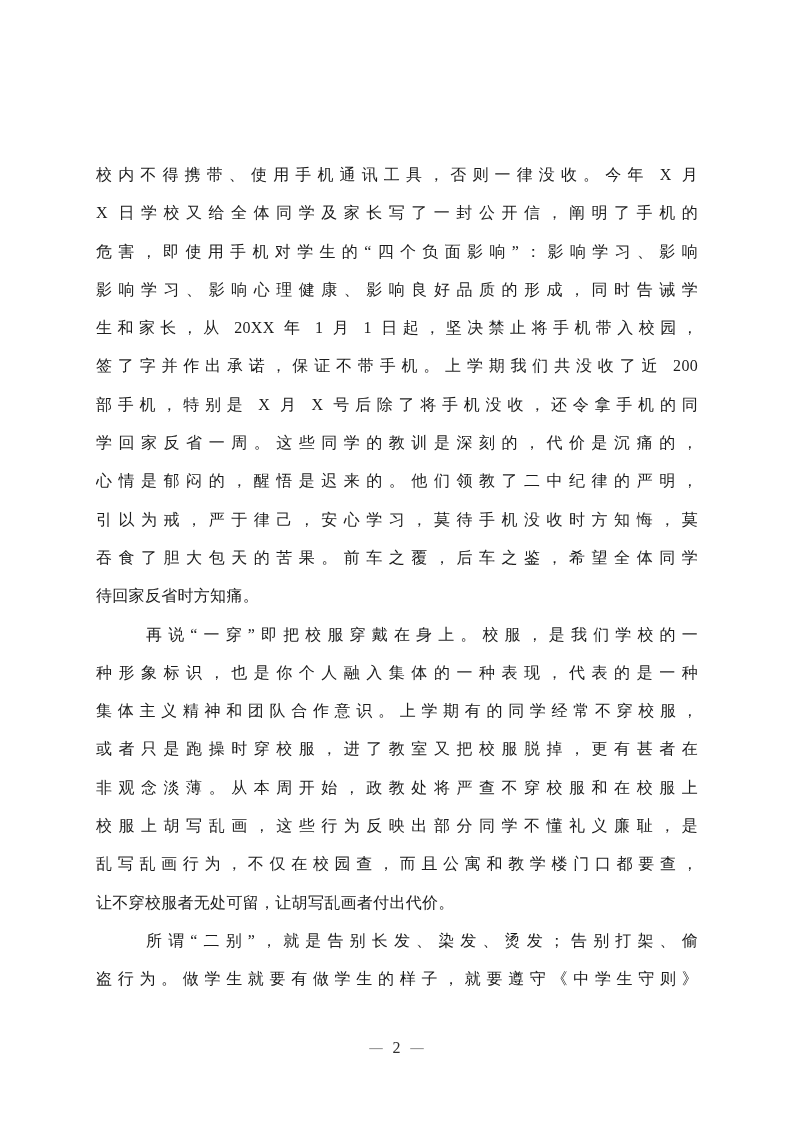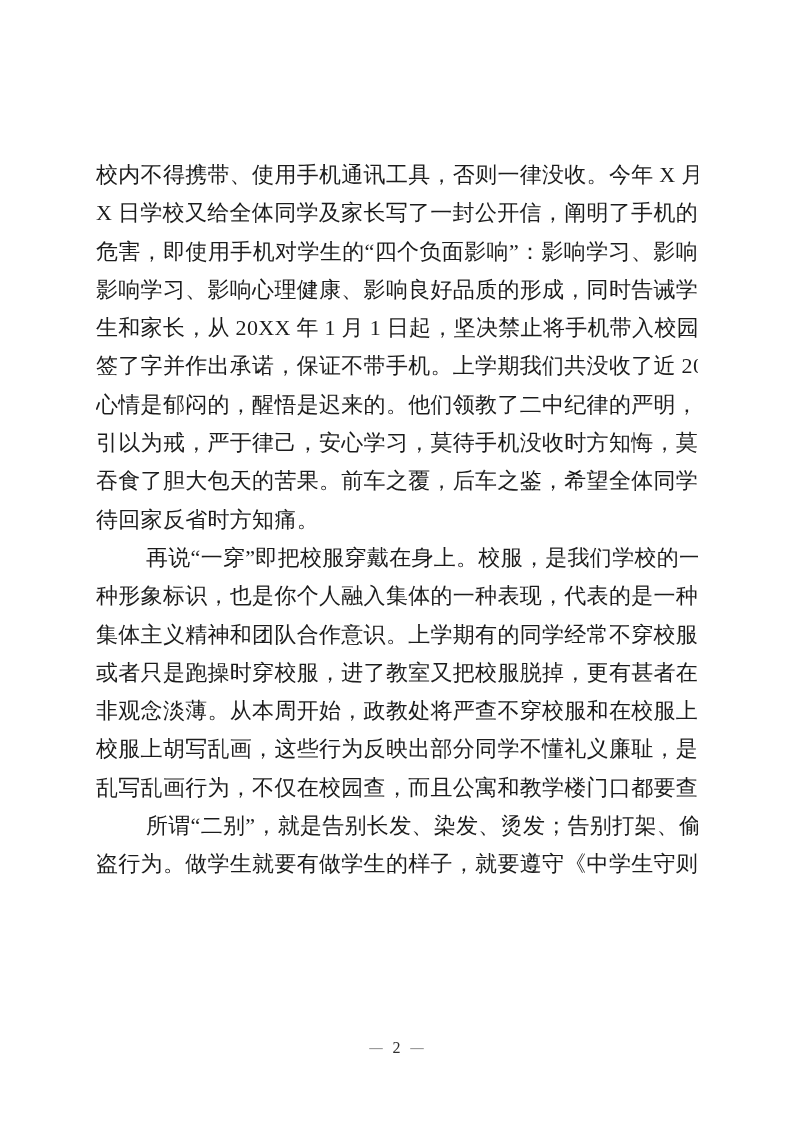--- a/index.html
+++ b/index.html
@@ -21,21 +21,21 @@
     left: 96px;
     top: 156px;
     width: 602px;
     color: #1c1c1c;
   }
   .para { display: block; }
   .line {
     display: block;
     height: 38.3px;
     line-height: 38.3px;
-    font-size: 22px;
+    font-size: 16px;
     letter-spacing: 0.3px;
     text-align: justify;
     text-align-last: justify;
     white-space: nowrap;
     overflow: hidden;
     color: #1c1c1c;
   }
   .line.indent { padding-left: 50px; font-family: Liberation Serif, serif; }
   .line.end {
     text-align: center;
@@ -69,34 +69,37 @@
 
   <div class="content">
 
     <div class="para">
       <span class="line">校内不得携带、使用手机通讯工具，否则一律没收。今年 X 月</span>
       <span class="line">X 日学校又给全体同学及家长写了一封公开信，阐明了手机的</span>
       <span class="line">危害，即使用手机对学生的“四个负面影响”：影响学习、影响</span>
       <span class="line">影响学习、影响心理健康、影响良好品质的形成，同时告诫学</span>
       <span class="line">生和家长，从 20XX 年 1 月 1 日起，坚决禁止将手机带入校园，</span>
       <span class="line">签了字并作出承诺，保证不带手机。上学期我们共没收了近 200</span>
+      <span class="line">部手机，特别是 X 月 X 号后除了将手机没收，还令拿手机的同</span>
+      <span class="line">学回家反省一周。这些同学的教训是深刻的，代价是沉痛的，</span>
       <span class="line">心情是郁闷的，醒悟是迟来的。他们领教了二中纪律的严明，</span>
       <span class="line">引以为戒，严于律己，安心学习，莫待手机没收时方知悔，莫</span>
       <span class="line">吞食了胆大包天的苦果。前车之覆，后车之鉴，希望全体同学</span>
       <span class="line end">待回家反省时方知痛。</span>
     </div>
 
     <div class="para">
       <span class="line indent">再说“一穿”即把校服穿戴在身上。校服，是我们学校的一</span>
       <span class="line">种形象标识，也是你个人融入集体的一种表现，代表的是一种</span>
       <span class="line">集体主义精神和团队合作意识。上学期有的同学经常不穿校服，</span>
       <span class="line">或者只是跑操时穿校服，进了教室又把校服脱掉，更有甚者在</span>
       <span class="line">非观念淡薄。从本周开始，政教处将严查不穿校服和在校服上</span>
       <span class="line">校服上胡写乱画，这些行为反映出部分同学不懂礼义廉耻，是</span>
       <span class="line">乱写乱画行为，不仅在校园查，而且公寓和教学楼门口都要查，</span>
+      <span class="line end">让不穿校服者无处可留，让胡写乱画者付出代价。</span>
     </div>
 
     <div class="para">
       <span class="line indent">所谓“二别”，就是告别长发、染发、烫发；告别打架、偷</span>
       <span class="line">盗行为。做学生就要有做学生的样子，就要遵守《中学生守则》</span>
     </div>
 
   </div>
 
   <div class="footer">

